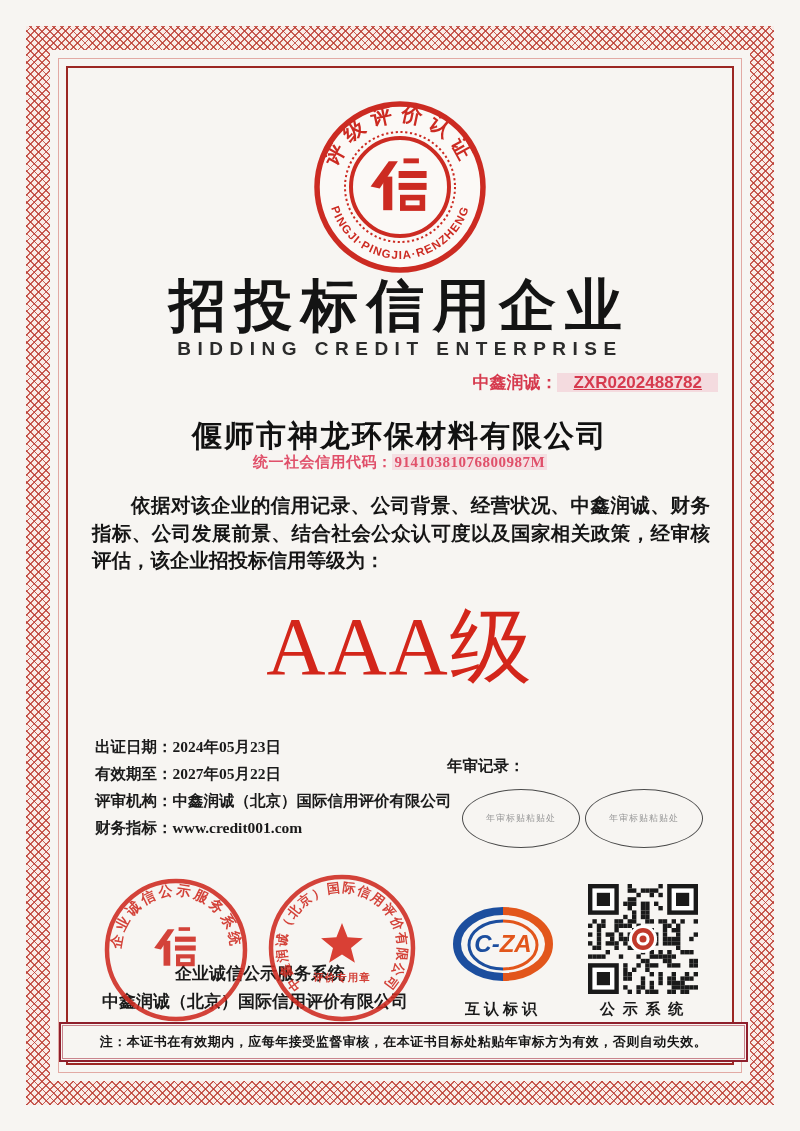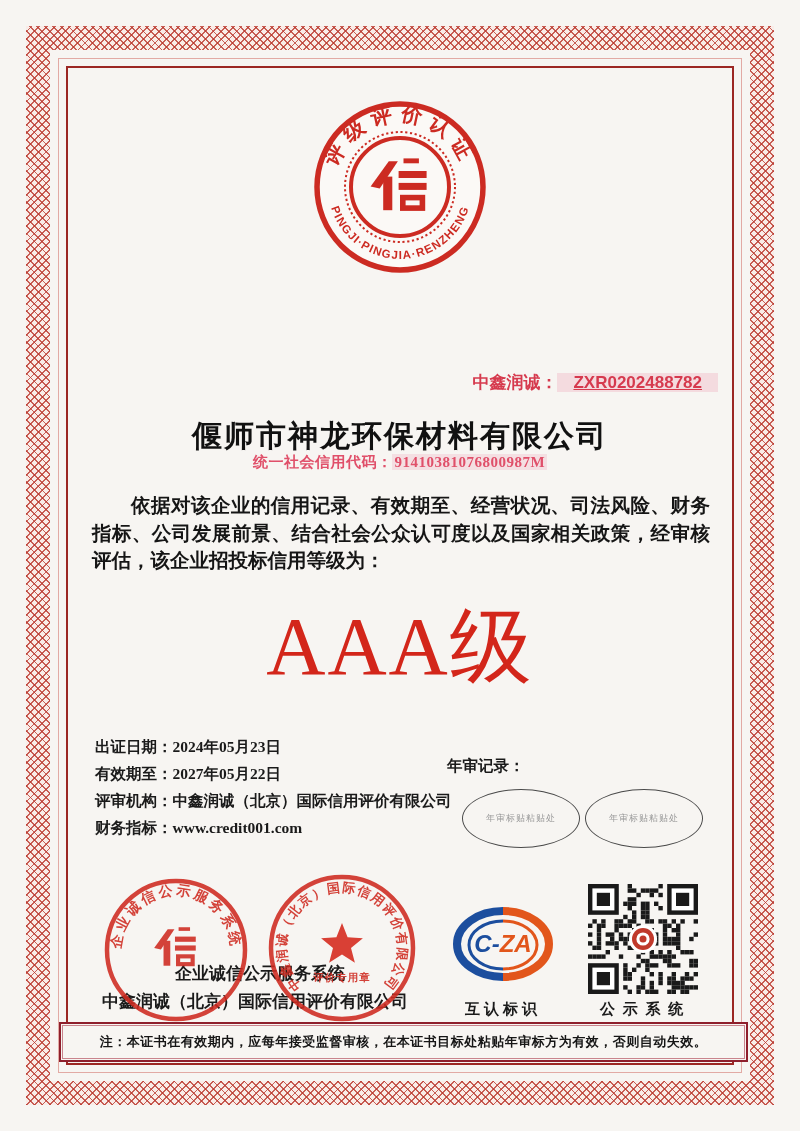--- a/index.html
+++ b/index.html
@@ -82,30 +82,32 @@
     <g transform="translate(60,58) scale(0.7)" fill="#cc2b22">
       <polygon points="8,52 34,16 47,16 21,55"></polygon>
       <rect x="26" y="38" width="13" height="48"></rect>
       <rect x="55" y="12" width="22" height="7"></rect>
       <rect x="48" y="30" width="40" height="10"></rect>
       <rect x="48" y="47" width="40" height="10"></rect>
       <rect x="54" y="68" width="28" height="15" fill="none" stroke="#cc2b22" stroke-width="8"></rect>
     </g>
   </svg>
 
+  <div class="abs center title">招投标信用企业</div>
+  <div class="abs center subtitle">BIDDING CREDIT ENTERPRISE</div>
   <div class="abs credit-code">
     <span>中鑫润诚：</span><span class="val">ZXR0202488782</span>
   </div>
 
   <div class="abs center company">偃师市神龙环保材料有限公司</div>
   <div class="abs center uscc">
     <span>统一社会信用代码：</span><span class="val">91410381076800987M</span>
   </div>
 
-  <div class="abs statement">依据对该企业的信用记录、有效期至、经营状况、司法风险、财务指标、公司发展前景、结合社会公众认可度以及国家相关政策，经审核评估，该企业招投标信用等级为：</div>
+  <div class="abs statement">依据对该企业的信用记录、公司背景、经营状况、中鑫润诚、财务指标、公司发展前景、结合社会公众认可度以及国家相关政策，经审核评估，该企业招投标信用等级为：</div>
 
   <div class="abs center grade">AAA级</div>
 
   <div class="abs details">
     <div class="row">
       <span>出证日期：</span><span>2024年05月23日</span>
     </div>
     <div class="row">
       <span>有效期至：</span><span>2027年05月22日</span>
     </div>

